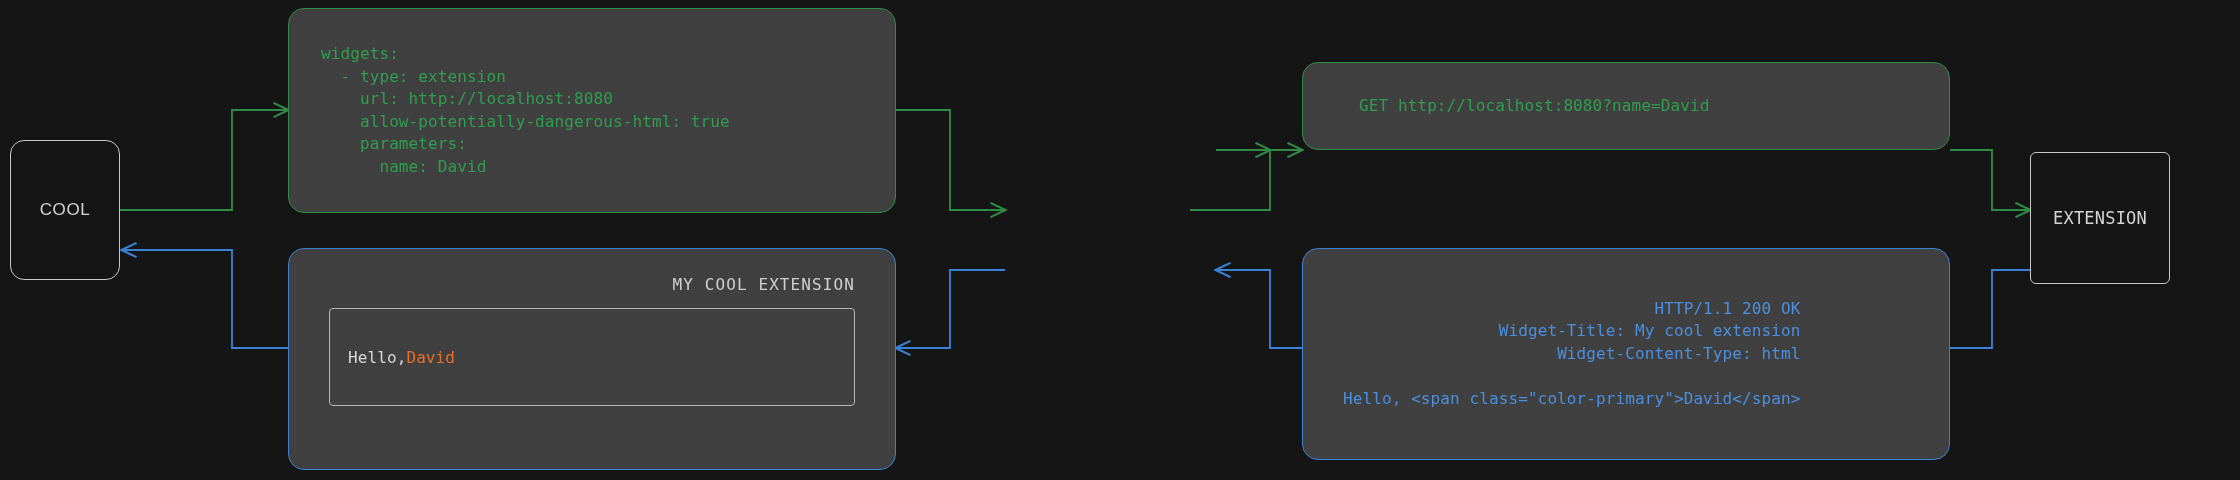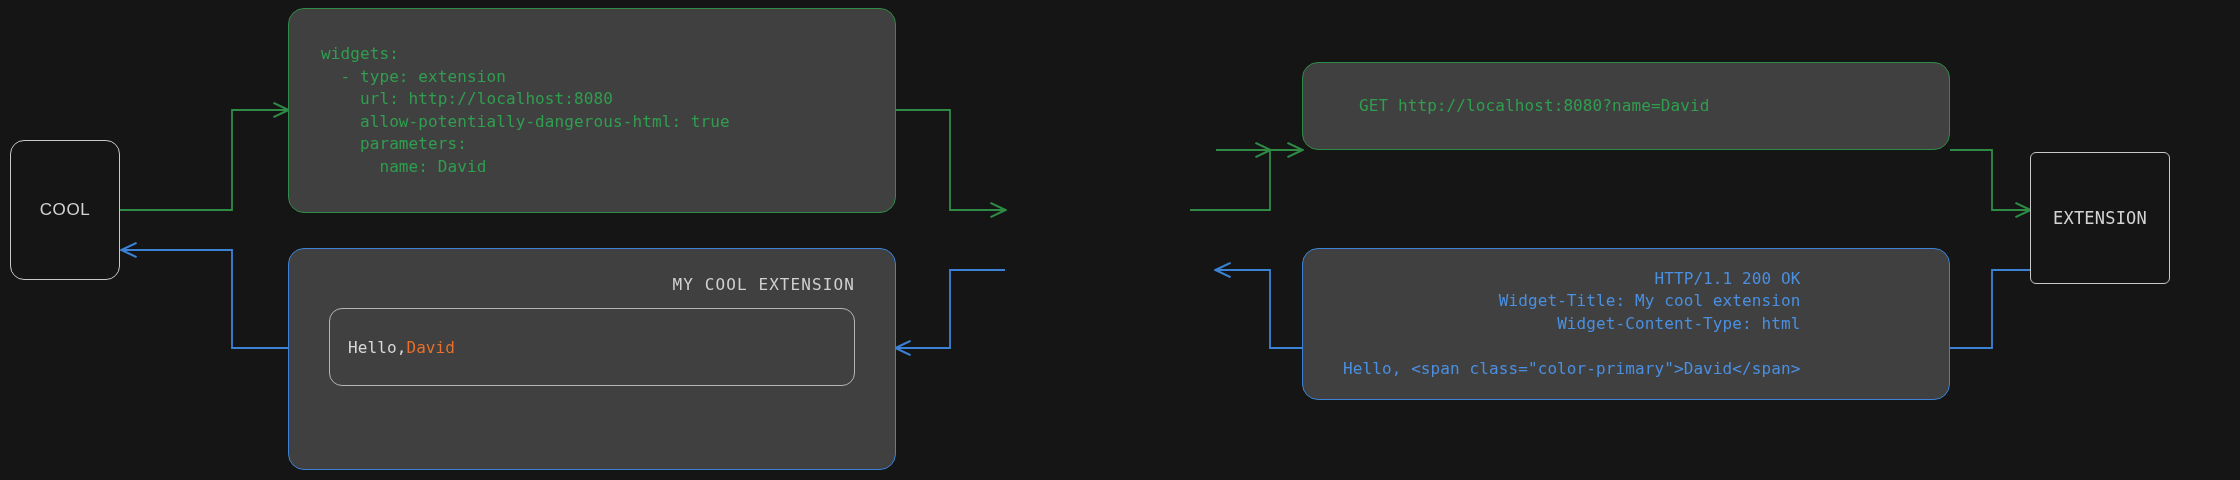--- a/index.html
+++ b/index.html
@@ -71,22 +71,22 @@
   }
   .widget-title {
     font-family: "DejaVu Sans Mono", "Liberation Mono", monospace;
     font-size: 16px;
     color: #d0d0d0;
     letter-spacing: 1.1px;
     margin: 0 0 14px 2px;
   }
   .widget-body {
     border: 1.5px solid #b5b5b5;
-    border-radius: 13px;
-    height: 78px;
+    border-radius: 4px;
+    height: 98px;
     display: flex;
     align-items: center;
     padding: 0 18px;
     box-sizing: border-box;
   }
   .widget-text {
     font-family: "DejaVu Sans Mono", "Liberation Mono", monospace;
     font-size: 16px;
     color: #d8d8d8;
     letter-spacing: 0.1px;
@@ -145,21 +145,21 @@
     url: http://localhost:8080
     allow-potentially-dangerous-html: true
     parameters:
       name: David</pre>
   </div>
 
   <div class="panel panel-green" id="panel-request" style="left:1302px; top:62px; width:648px; height:88px; padding-left:40px;">
     <pre class="code code-green" style="margin:16px;">GET http://localhost:8080?name=David</pre>
   </div>
 
-  <div class="panel panel-blue" id="panel-response" style="left:1302px; top:248px; width:648px; height:152px; padding-left:40px;">
+  <div class="panel panel-blue" id="panel-response" style="left:1302px; top:248px; width:648px; height:212px; padding-left:40px;">
     <pre class="code code-blue" style="margin:0;">HTTP/1.1 200 OK
 Widget-Title: My cool extension
 Widget-Content-Type: html
 
 Hello, &lt;span class="color-primary"&gt;David&lt;/span&gt;</pre>
   </div>
 
   <div class="panel panel-blue" id="widget-panel" style="left:288px; top:248px; width:608px; height:222px;">
     <div class="widget-title">MY COOL EXTENSION</div>
     <div class="widget-body">

